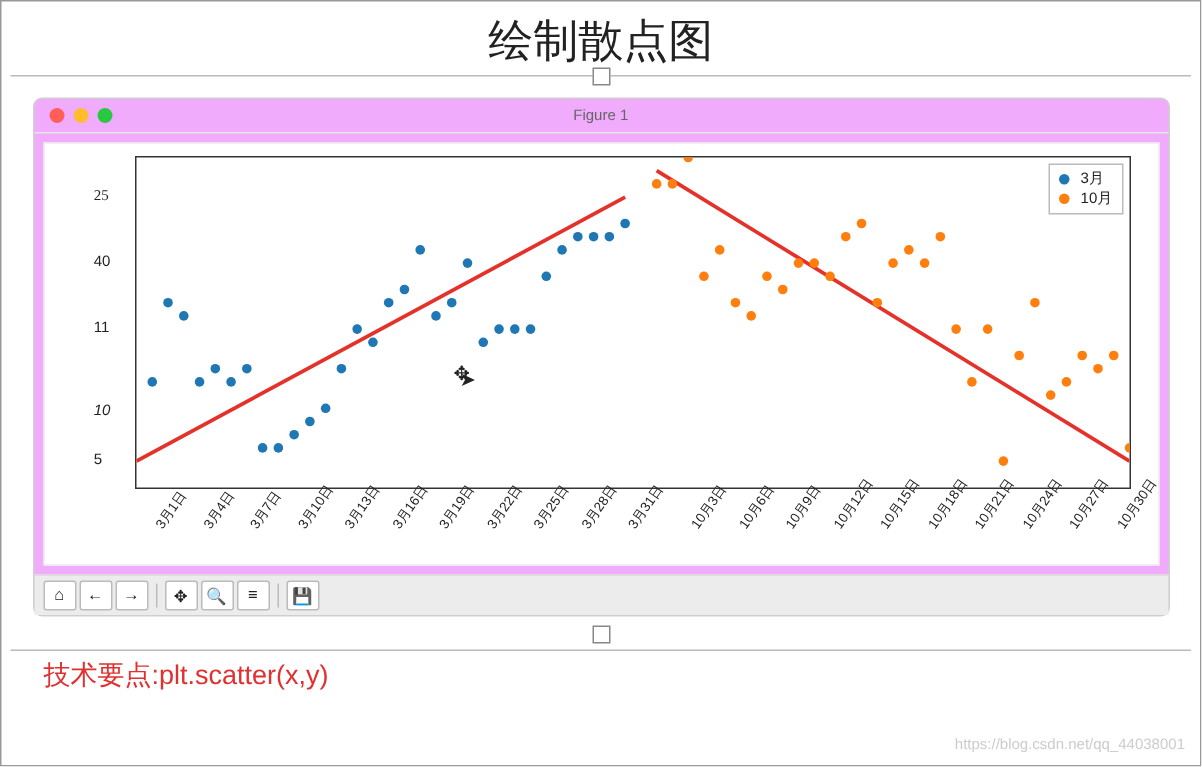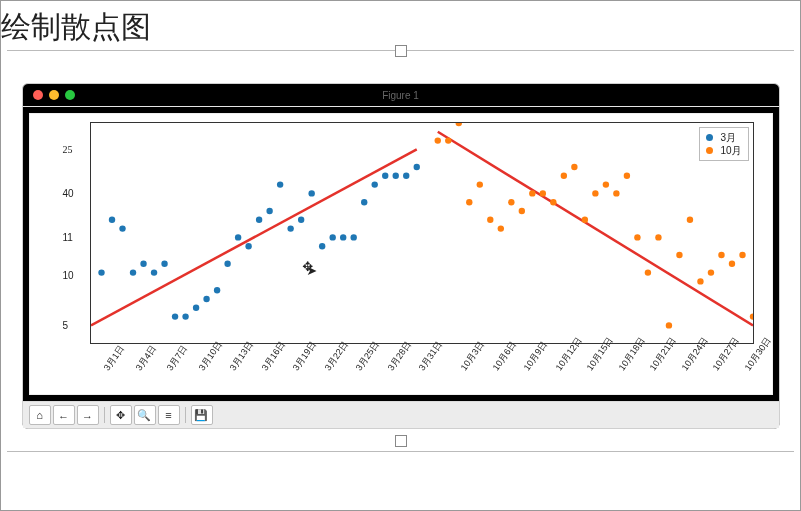--- a/index.html
+++ b/index.html
@@ -1,20 +1,20 @@
 <!DOCTYPE html>
 <html><head>
 <meta charset="utf-8">
 <style>
   html,body{margin:0;padding:0;font-family:Arial,"Microsoft YaHei",sans-serif;background:#fff;color:#222}
   #wrap{width:801px;height:511px;position:relative;border:1px solid #999;box-sizing:border-box}
-  .title{font-size:30px;padding:6px 0 2px}
+  .title{text-align:center;font-size:30px;padding:6px 16px 2px}
   .hr{border-top:1px solid #bbb;margin:0 6px}
   .title-handle{width:10px;height:10px;border:1px solid #888;margin:-6px auto 6px;background:#fff}
-  .mac-window{margin:26px auto 0;width:756px;border:1px solid #cfcfcf;border-radius:6px;background:#000000}
+  .mac-window{margin:8px auto 0;width:756px;border:1px solid #cfcfcf;border-radius:6px;background:#f0abfc}
   .mac-header{height:22px;position:relative;border-bottom:1px solid #e5e5e5;display:flex;align-items:center}
   .dots{display:flex;gap:6px;padding-left:10px}
   .dot{width:10px;height:10px;border-radius:50%}
   .dot.r{background:#ff5f57}.dot.y{background:#febc2e}.dot.g{background:#28c840}
   .win-title{position:absolute;left:0;right:0;text-align:center;font-size:10px;color:#666}
   .canvas-area{background:#fff;margin:6px;height:280px;position:relative;border:1px solid #eee}
   .plot-frame{position:absolute;left:60px;right:18px;top:8px;bottom:50px;border:1px solid #333}
   .legend{position:absolute;right:4px;top:4px;border:1px solid #bbb;background:#fff;font-size:10px;padding:3px 6px}
   .leg-row{display:flex;align-items:center;gap:7px;line-height:13px}
   .leg-dot{width:7px;height:7px;border-radius:50%}
@@ -121,21 +121,21 @@
             <circle cx="598.952380952381" cy="96.79999999999998" r="3.2" fill="#ff7f0e"></circle>
             <circle cx="609.4603174603175" cy="158.39999999999998" r="3.2" fill="#ff7f0e"></circle>
             <circle cx="619.968253968254" cy="149.6" r="3.2" fill="#ff7f0e"></circle>
             <circle cx="630.4761904761905" cy="132" r="3.2" fill="#ff7f0e"></circle>
             <circle cx="640.984126984127" cy="140.8" r="3.2" fill="#ff7f0e"></circle>
             <circle cx="651.4920634920635" cy="132" r="3.2" fill="#ff7f0e"></circle>
             <circle cx="662" cy="193.6" r="3.2" fill="#ff7f0e"></circle>
           </svg>
       <div class="cursor" style="left:32%;top:62%">✥<span style="position:absolute;left:4px;top:4px">➤</span></div>
     <div class="ytick" style="top: 202.4px;">5</div>
-          <div class="ytick" style="top: 152px;">10</div>
+          <div class="ytick" style="top: 169px; font-style: italic;">10</div>
           <div class="ytick" style="top: 114.4px;">11</div>
           <div class="ytick" style="top: 70.4px;">40</div>
           <div class="ytick" style="top: 26.4px; font-family: Liberation Serif, serif;">25</div>
           <div class="xtick" style="left: 10.5079px;">3月1日</div>
           <div class="xtick" style="left: 42.0317px;">3月4日</div>
           <div class="xtick" style="left: 73.5556px;">3月7日</div>
           <div class="xtick" style="left: 105.079px;">3月10日</div>
           <div class="xtick" style="left: 136.603px;">3月13日</div>
           <div class="xtick" style="left: 168.127px;">3月16日</div>
           <div class="xtick" style="left: 199.651px;">3月19日</div>
@@ -164,13 +164,15 @@
     <div class="tbtn">✥</div>
     <div class="tbtn">🔍</div>
     <div class="tbtn">≡</div>
     <div class="tsep"></div>
     <div class="tbtn">💾</div>
   </div>
 </div>
 
 <div class="footer-handle"></div>
 <div class="hr"></div>
+<div class="note">技术要点:plt.scatter(x,y)</div>
+<div class="watermark">https://blog.csdn.net/qq_44038001</div>
 </div>
 
 </body></html>

